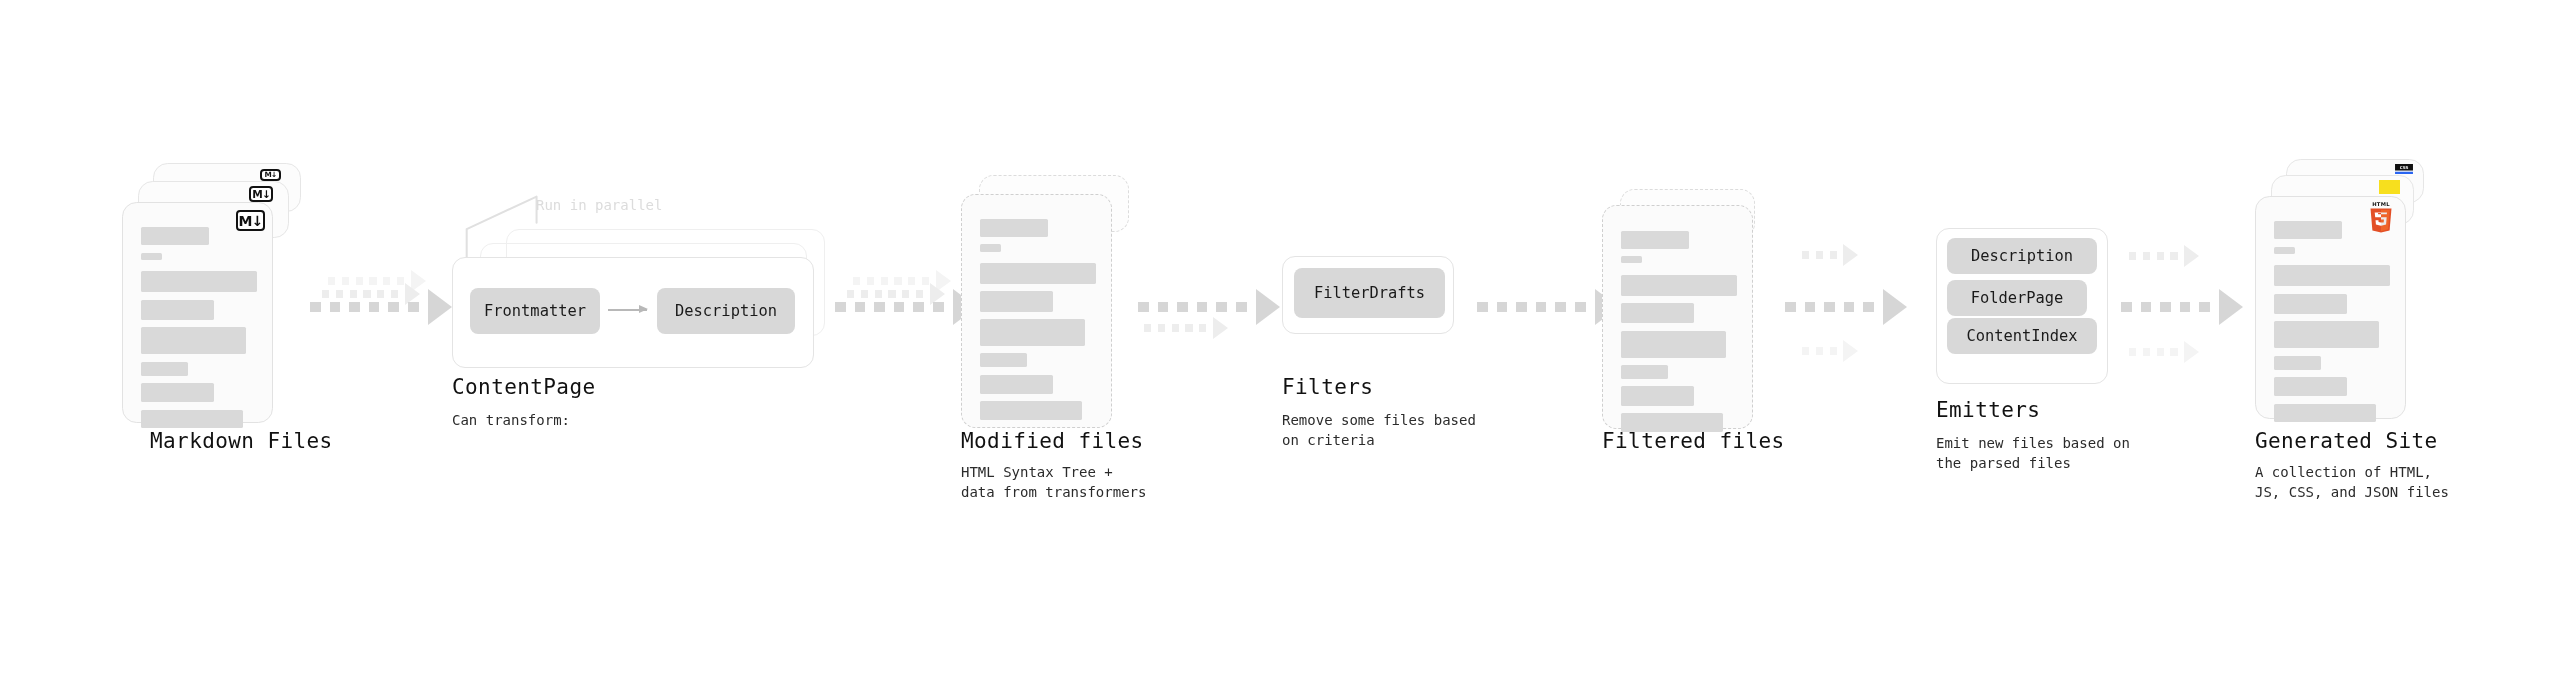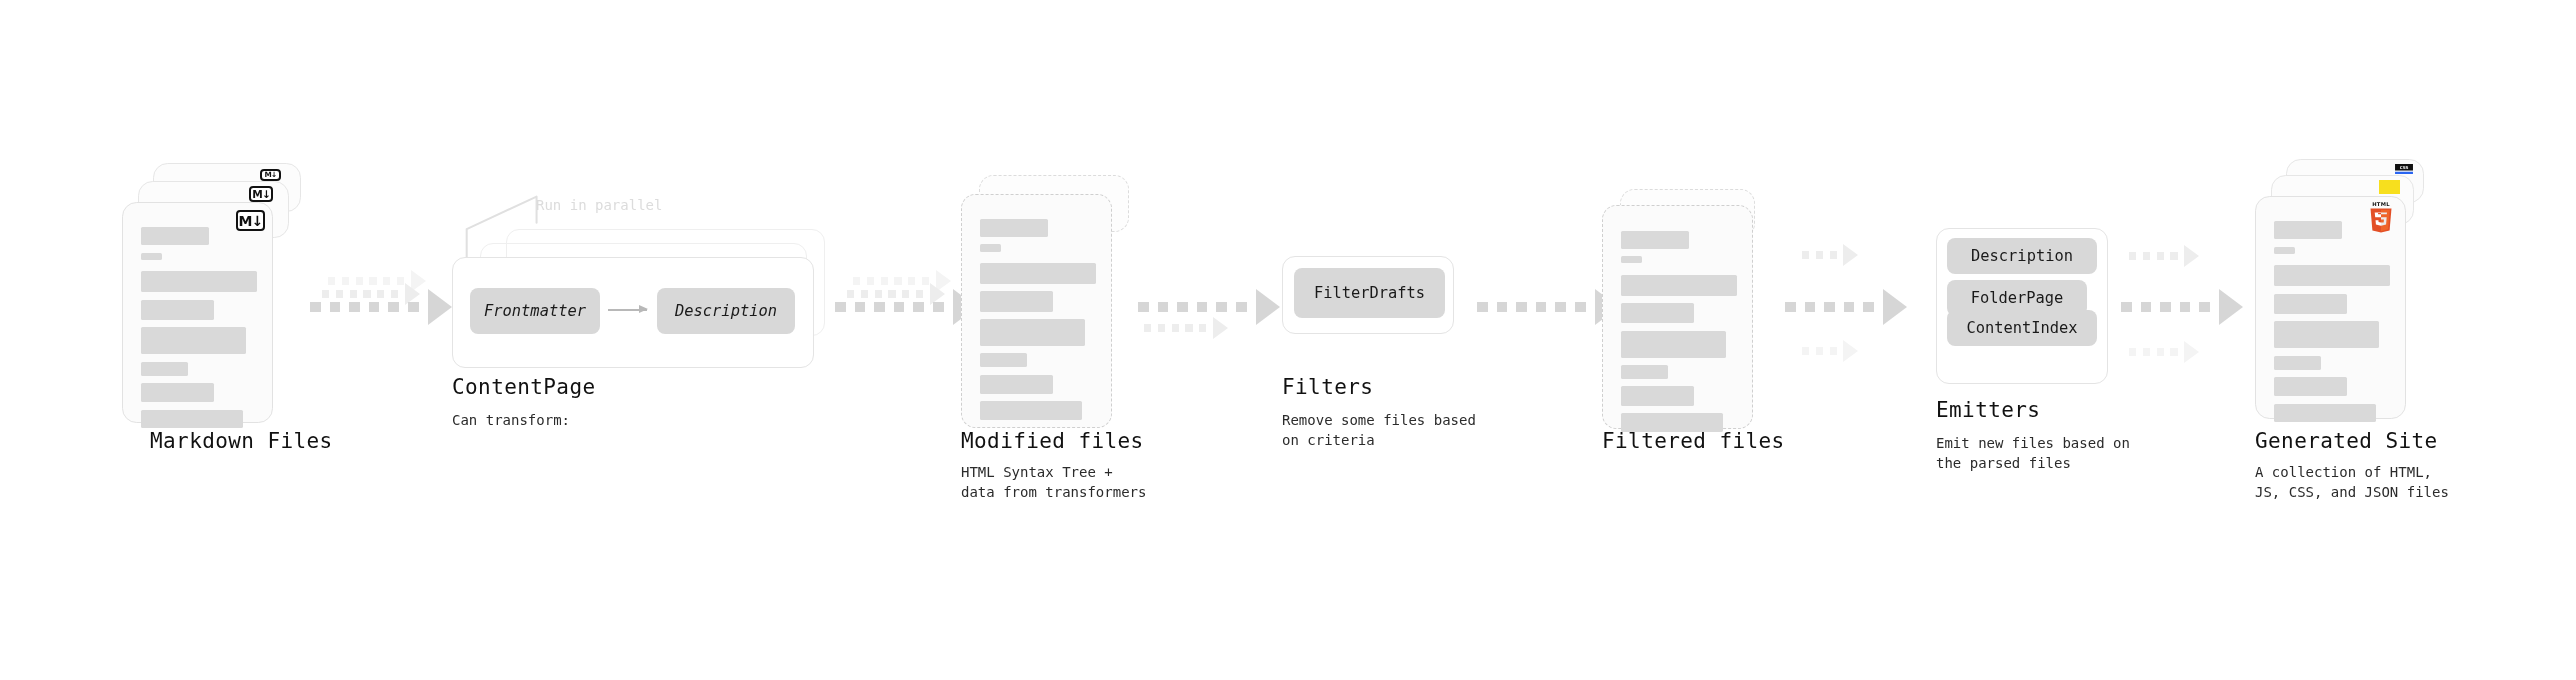--- a/index.html
+++ b/index.html
@@ -212,21 +212,21 @@
         <i></i>
       </span>
     <span class="head"></span>
   </div>
 
   <svg class="node" style="left:465px;top:195px;width:122px;height:65px;" viewBox="0 0 150 80">
     <path d="M2 78 L2 42 L88 2 L88 34" fill="none" stroke="#e0e0e0" stroke-width="2.5" stroke-linecap="round" stroke-linejoin="round"></path>
   </svg>
   <div class="parallel-label" style="left:536px;top:197px;">Run in parallel</div>
 
-  <div class="node" style="left:452px;top:229px;width:382px;height:138px;font-style:italic;">
+  <div class="node" style="left:452px;top:229px;width:382px;height:138px;">
 
     <div class="group-box g-ghost" style="left:54px;top:0px;width:319px;height:107px;"></div>
     <div class="group-box g-ghost" style="left:28px;top:14px;width:327px;height:111px;"></div>
 
     <div class="chip c-ghost" style="left:63px;top:31px;width:104px;height:41px;"></div>
     <div class="chip c-ghost" style="left:216px;top:31px;width:114px;height:41px;"></div>
     <div class="chip c-ghost2" style="left:49px;top:44px;width:104px;height:41px;"></div>
     <div class="chip c-ghost2" style="left:203px;top:44px;width:114px;height:41px;"></div>
 
     <div class="thin-arrow t-ghost2" style="left:174px;top:49px;width:36px;"></div>
@@ -377,21 +377,21 @@
         <i></i>
         <i></i>
         <i></i>
       </span>
     <span class="head"></span>
   </div>
 
   <div class="group-box" style="left:1936px;top:228px;width:172px;height:156px;"></div>
   <div class="chip" style="left:1947px;top:238px;width:150px;height:36px;">Description</div>
   <div class="chip" style="left:1947px;top:280px;width:140px;height:36px;">FolderPage</div>
-  <div class="chip" style="left:1947px;top:310px;width:150px;height:36px;">ContentIndex</div>
+  <div class="chip" style="left:1947px;top:318px;width:150px;height:36px;">ContentIndex</div>
 
   <div class="cap-title" style="left:1936px;top:398px;">Emitters</div>
   <div class="cap-desc" style="left:1936px;top:434px;">Emit new files based on
 the parsed files</div>
 
   <div class="arrow fade1 small" style="left:2129px;top:245px;">
     <span class="dots">
         <i></i>
         <i></i>
         <i></i>

